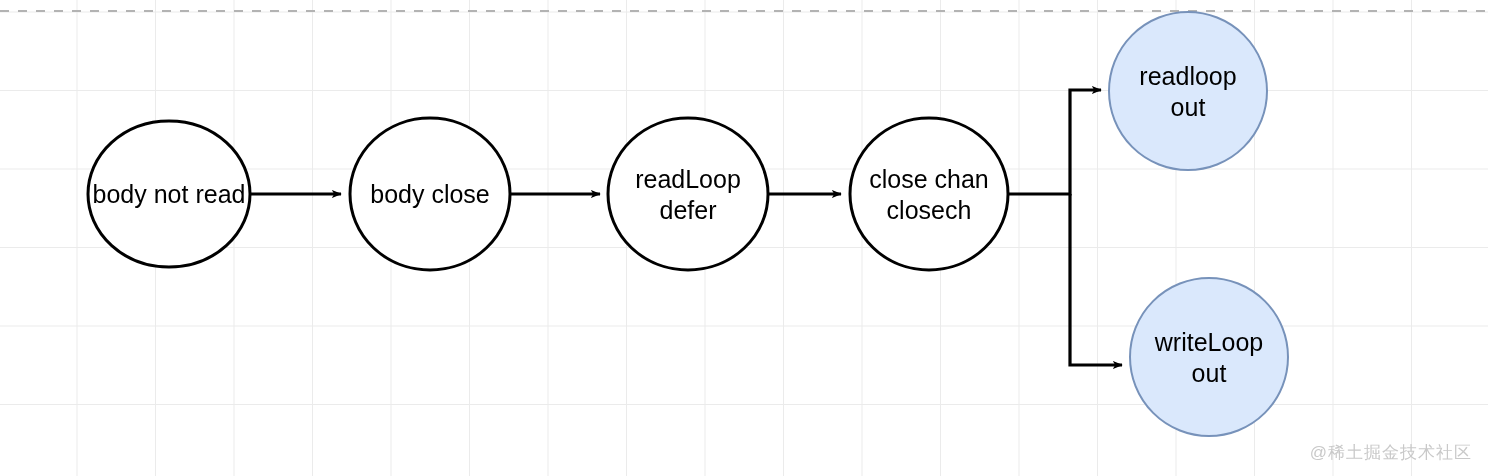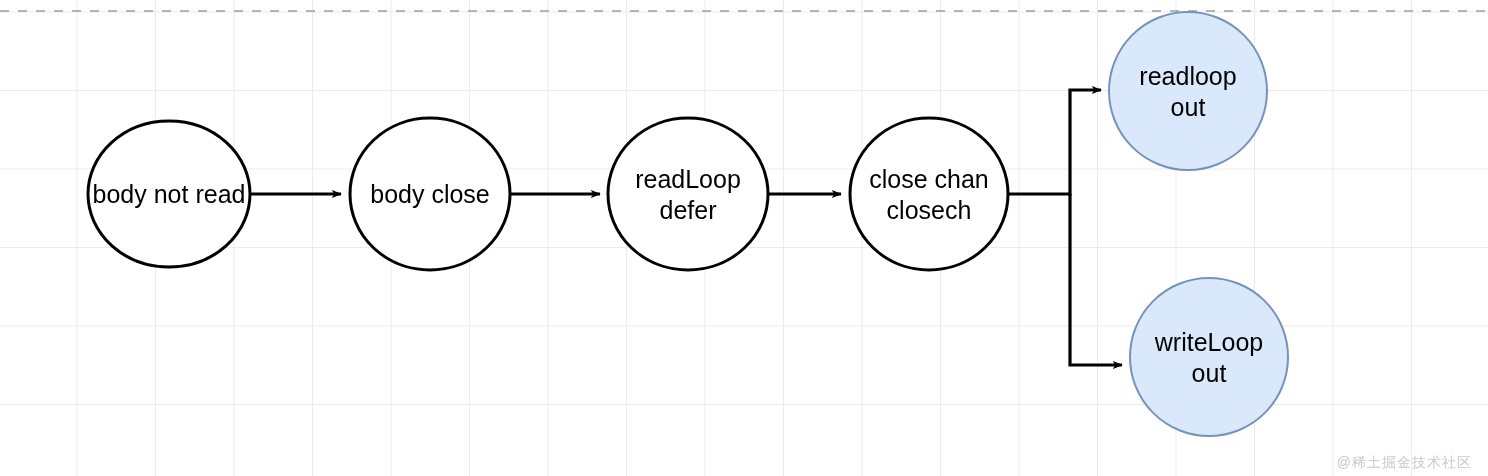--- a/index.html
+++ b/index.html
@@ -33,23 +33,23 @@
     font-family: "Liberation Sans", sans-serif;
     font-size: 25px;
     fill: #000000;
     text-anchor: middle;
     dominant-baseline: central;
     white-space: pre;
   }
   .watermark {
     position: absolute;
     right: 16px;
-    bottom: 4px;
+    bottom: 12px;
     font-family: "Liberation Sans", sans-serif;
-    font-size: 14px;
+    font-size: 17px;
     color: #c9c9c9;
     letter-spacing: 1px;
     user-select: none;
   }
 </style>
 </head>
 <body>
 
 <div id="canvas">
 

